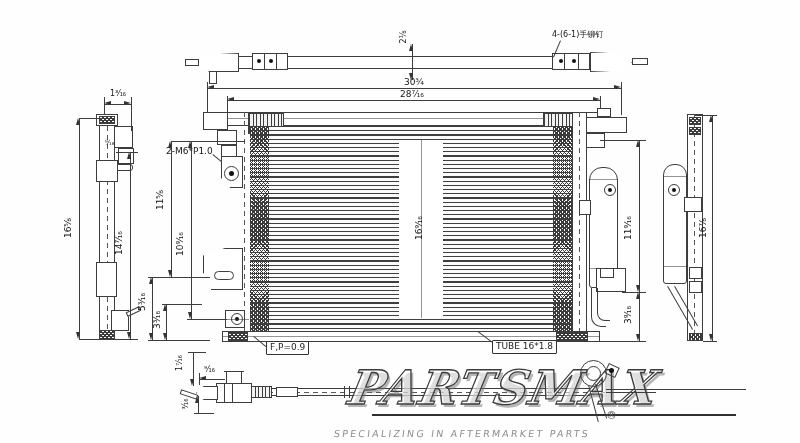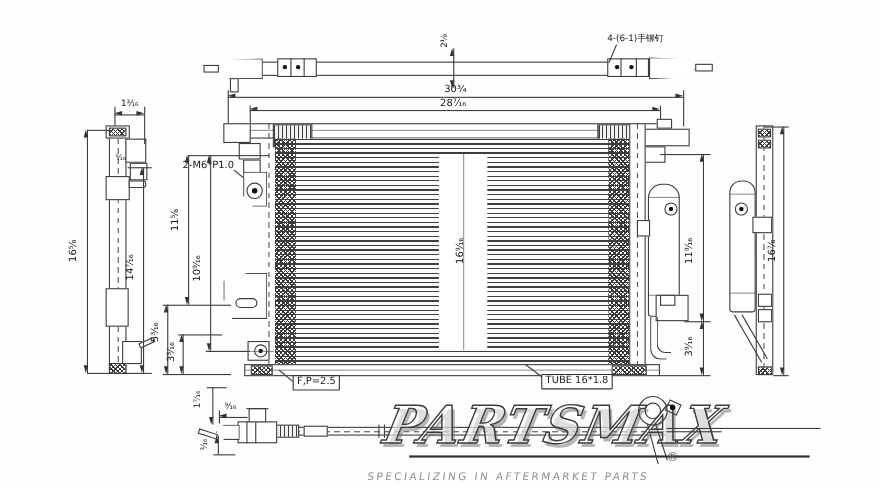--- a/index.html
+++ b/index.html
@@ -178,21 +178,21 @@
   <div class="ar adn" style="left:163px;top:333px;"></div>
   <div class="lbl rot" style="left:157px;top:320px;">3³⁄₁₆</div>
   <div class="hl" style="left:148px;top:340px;width:62px;"></div>
 
   <div class="bx" style="left:222px;top:331px;width:378px;height:11px;"></div>
   <div class="hl faint" style="left:222px;top:336px;width:378px;"></div>
   <div class="bx xh" style="left:228px;top:332px;width:20px;height:9px;"></div>
   <div class="bx xh" style="left:556px;top:332px;width:32px;height:9px;"></div>
 
   <div class="ld" style="left:254px;top:336px;width:16px;transform:rotate(40deg);"></div>
-  <div class="tag" style="left:266px;top:341px;">F,P=2.5</div>
+  <div class="tag" style="left:266px;top:341px;">F,P=0.9</div>
   <div class="ld" style="left:478px;top:331px;width:20px;transform:rotate(37deg);"></div>
   <div class="tag" style="left:492px;top:340px;">TUBE 16*1.8</div>
 
   <div class="bx" style="left:589px;top:167px;width:29px;height:121px;border-radius:13px 13px 3px 3px;"></div>
   <div class="hl faint" style="left:589px;top:179px;width:29px;"></div>
   <div class="hl faint" style="left:589px;top:268px;width:29px;"></div>
   <div class="circ" style="left:604px;top:184px;width:12px;height:12px;"></div>
   <div class="dot" style="left:608px;top:188px;width:4px;height:4px;"></div>
   <div class="bx" style="left:579px;top:200px;width:12px;height:15px;"></div>
   <div class="bx" style="left:596px;top:268px;width:30px;height:24px;"></div>

